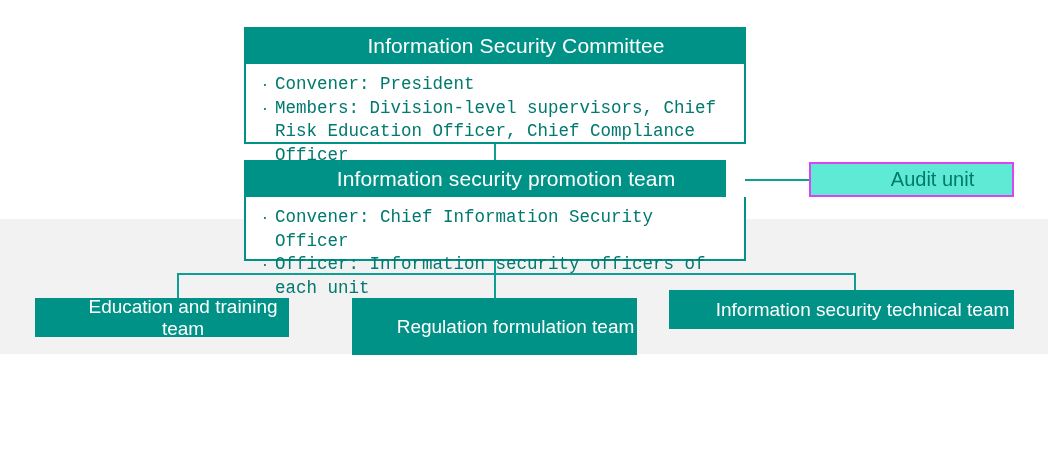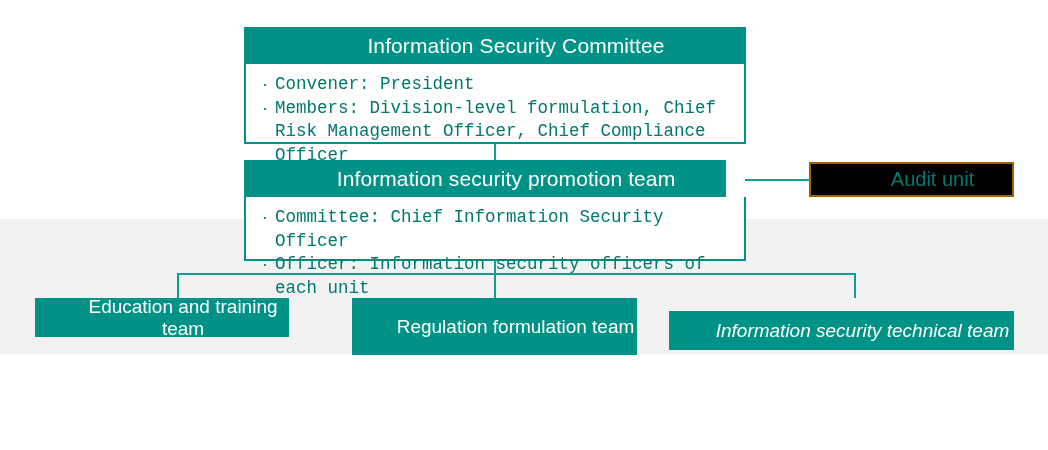--- a/index.html
+++ b/index.html
@@ -86,22 +86,22 @@
     color: #ffffff;
     display: flex;
     align-items: center;
     justify-content: center;
     font-size: 19px;
     text-align: center;
   }
 
   
   .outline-box {
-    background: #000000;
-    border: 2px solid #a16207;
+    background: #5eead4;
+    border: 2px solid #d946ef;
     color: #00796f;
     display: flex;
     align-items: center;
     justify-content: center;
     font-size: 20px;
   }
 </style>
 </head>
 <body>
 
@@ -124,45 +124,45 @@
   <div class="box header-bar" style="left:244px; top:27px; width:502px; height:37px;">
     <span>Information Security Committee</span>
   </div>
   <div class="box body-box" style="left:244px; top:64px; width:502px; height:80px;">
     <div class="bullet-row">
       <span class="bullet-mark">·</span>
       <span class="bullet-text">Convener: President</span>
     </div>
     <div class="bullet-row">
       <span class="bullet-mark">·</span>
-      <span class="bullet-text">Members: Division-level formulation, Chief Risk Management Officer, Chief Compliance Officer</span>
+      <span class="bullet-text">Members: Division-level supervisors, Chief Risk Education Officer, Chief Compliance Officer</span>
     </div>
   </div>
 
   <div class="box header-bar" style="left:244px; top:160px; width:482px; height:37px;">
     <span>Information security promotion team</span>
   </div>
   <div class="box body-box" style="left:244px; top:197px; width:502px; height:64px;">
     <div class="bullet-row">
       <span class="bullet-mark">·</span>
-      <span class="bullet-text">Committee: Chief Information Security Officer</span>
+      <span class="bullet-text">Convener: Chief Information Security Officer</span>
     </div>
     <div class="bullet-row">
       <span class="bullet-mark">·</span>
       <span class="bullet-text">Officer: Information security officers of each unit</span>
     </div>
   </div>
 
   <div class="box outline-box" style="left:809px; top:162px; width:205px; height:35px;">
     <span>Audit unit</span>
   </div>
 
   <div class="box leaf-box" style="left:35px; top:298px; width:254px; height:39px;">
     <span>Education and training team</span>
   </div>
   <div class="box leaf-box" style="left:352px; top:298px; width:285px; height:57px;">
     <span>Regulation formulation team</span>
   </div>
-  <div class="box leaf-box" style="left:669px; top:311px; width:345px; height:39px;font-style:italic;">
+  <div class="box leaf-box" style="left:669px; top:290px; width:345px; height:39px;">
     <span>Information security technical team</span>
   </div>
 
 </div>
 
 </body></html>

